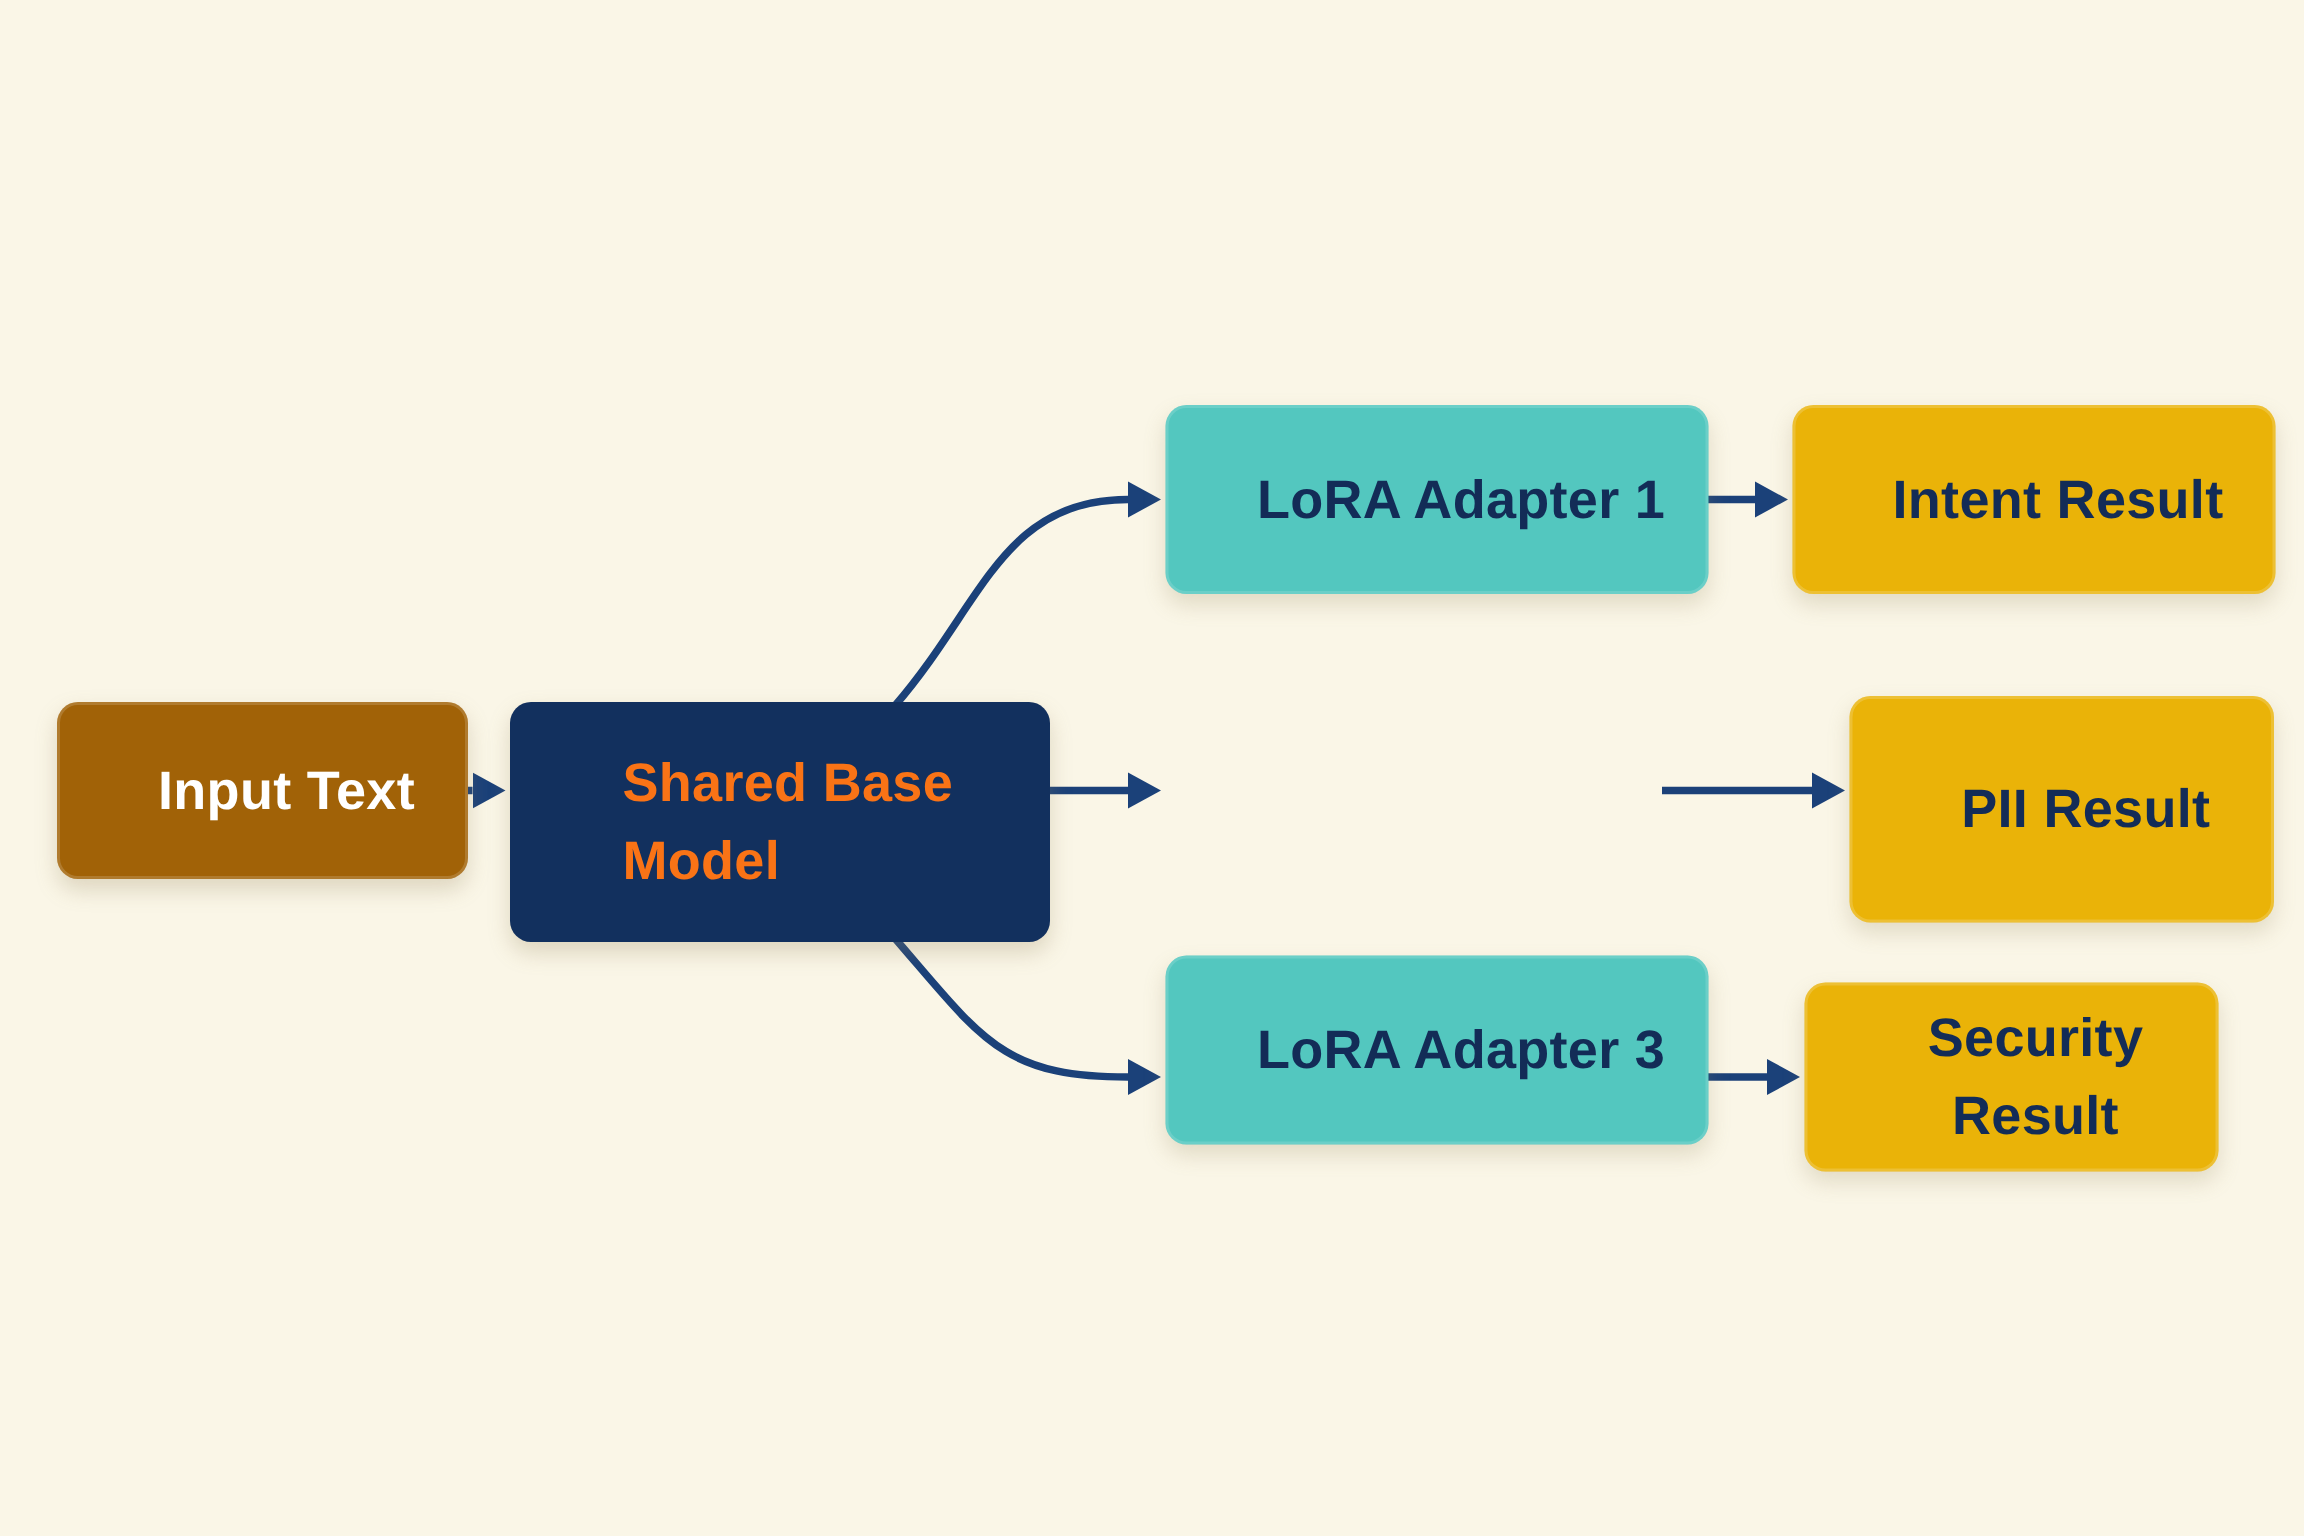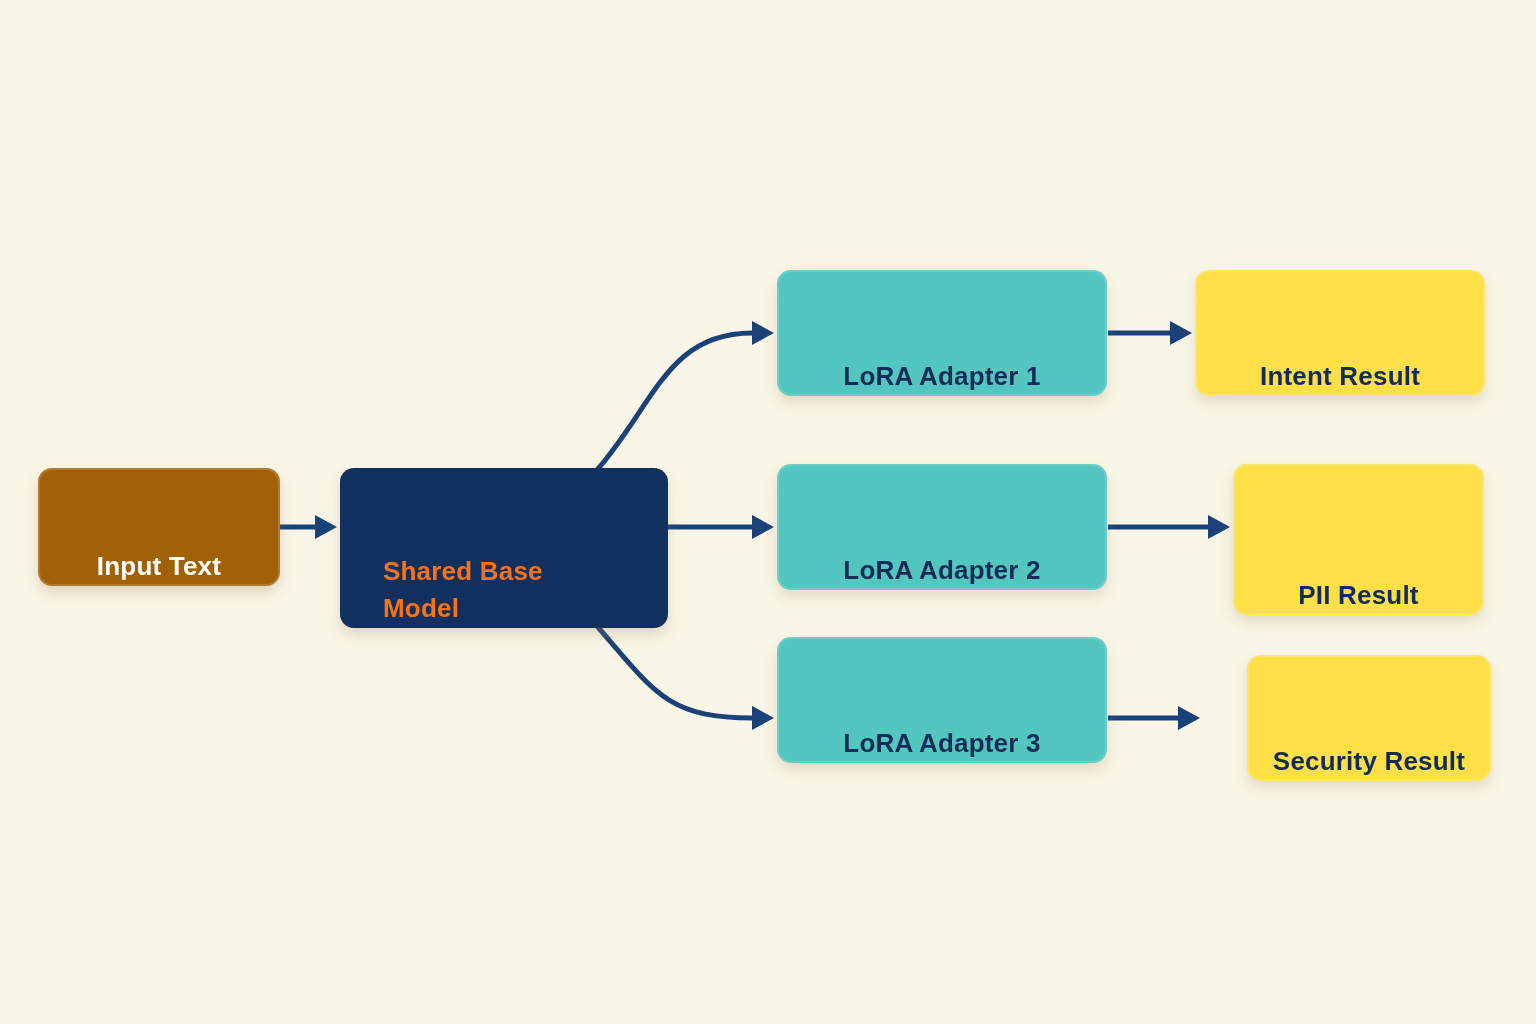--- a/index.html
+++ b/index.html
@@ -21,26 +21,27 @@
     top: 0;
     width: 1536px;
     height: 1024px;
     z-index: 1;
   }
   .node {
     position: absolute;
     z-index: 2;
     border-radius: 14px;
     display: flex;
-    align-items: flex-end;
+    align-items: center;
     justify-content: center;
-    font-size: 26px;
+    font-size: 36px;
     font-weight: 700;
     letter-spacing: 0.2px;
     box-shadow: 0 7px 14px rgba(151, 134, 92, 0.28);
+    padding-left: 32px;
   }
   .node .label {
     text-align: center;
     line-height: 1.45;
   }
   .node-input {
     left: 38px; top: 468px; width: 242px; height: 118px;
     background: #a16207;
     color: #FFFFFF;
     box-shadow: 0 7px 14px rgba(151,134,92,0.28), inset 0 0 0 2px rgba(255,255,255,0.16);
@@ -59,27 +60,27 @@
   .node-teal {
     left: 777px; width: 330px; height: 126px;
     background: #53C7BF;
     color: #132C57;
     box-shadow: 0 7px 14px rgba(151,134,92,0.24), inset 0 0 0 2px rgba(255,255,255,0.14);
   }
   .node-adapter1 { top: 270px; }
   .node-adapter2 { top: 464px; }
   .node-adapter3 { top: 637px; }
   .node-amber {
-    background: #fde047;
+    background: #eab308;
     color: #132C57;
     box-shadow: 0 7px 14px rgba(151,134,92,0.24), inset 0 0 0 2px rgba(255,255,255,0.18);
   }
   .node-intent   { left: 1195px; top: 270px; width: 290px; height: 126px; }
   .node-pii      { left: 1233px; top: 464px; width: 251px; height: 151px; }
-  .node-security { left: 1203px; top: 655px; width: 244px; height: 126px; margin-left: 44px; }
+  .node-security { left: 1203px; top: 655px; width: 244px; height: 126px; }
 </style>
 </head>
 <body>
 
 <div class="canvas">
 
   <svg class="arrows" viewBox="0 0 1536 1024" xmlns="http://www.w3.org/2000/svg">
     <defs>
       <marker id="arrowhead" markerUnits="userSpaceOnUse" markerWidth="26" markerHeight="28" refX="0" refY="13" orient="auto">
         <path d="M 0 1 L 22 13 L 0 25 Z" fill="#1B4179"></path>
@@ -99,23 +100,20 @@
   </div>
 
   <div class="node node-base">
     <span class="label">Shared Base Model</span>
   </div>
 
   <div class="node node-teal node-adapter1">
     <span class="label">LoRA Adapter 1</span>
   </div>
 
-  <div class="node node-teal node-adapter2">
-    <span class="label">LoRA Adapter 2</span>
-  </div>
 
   <div class="node node-teal node-adapter3">
     <span class="label">LoRA Adapter 3</span>
   </div>
 
   <div class="node node-amber node-intent">
     <span class="label">Intent Result</span>
   </div>
 
   <div class="node node-amber node-pii">

